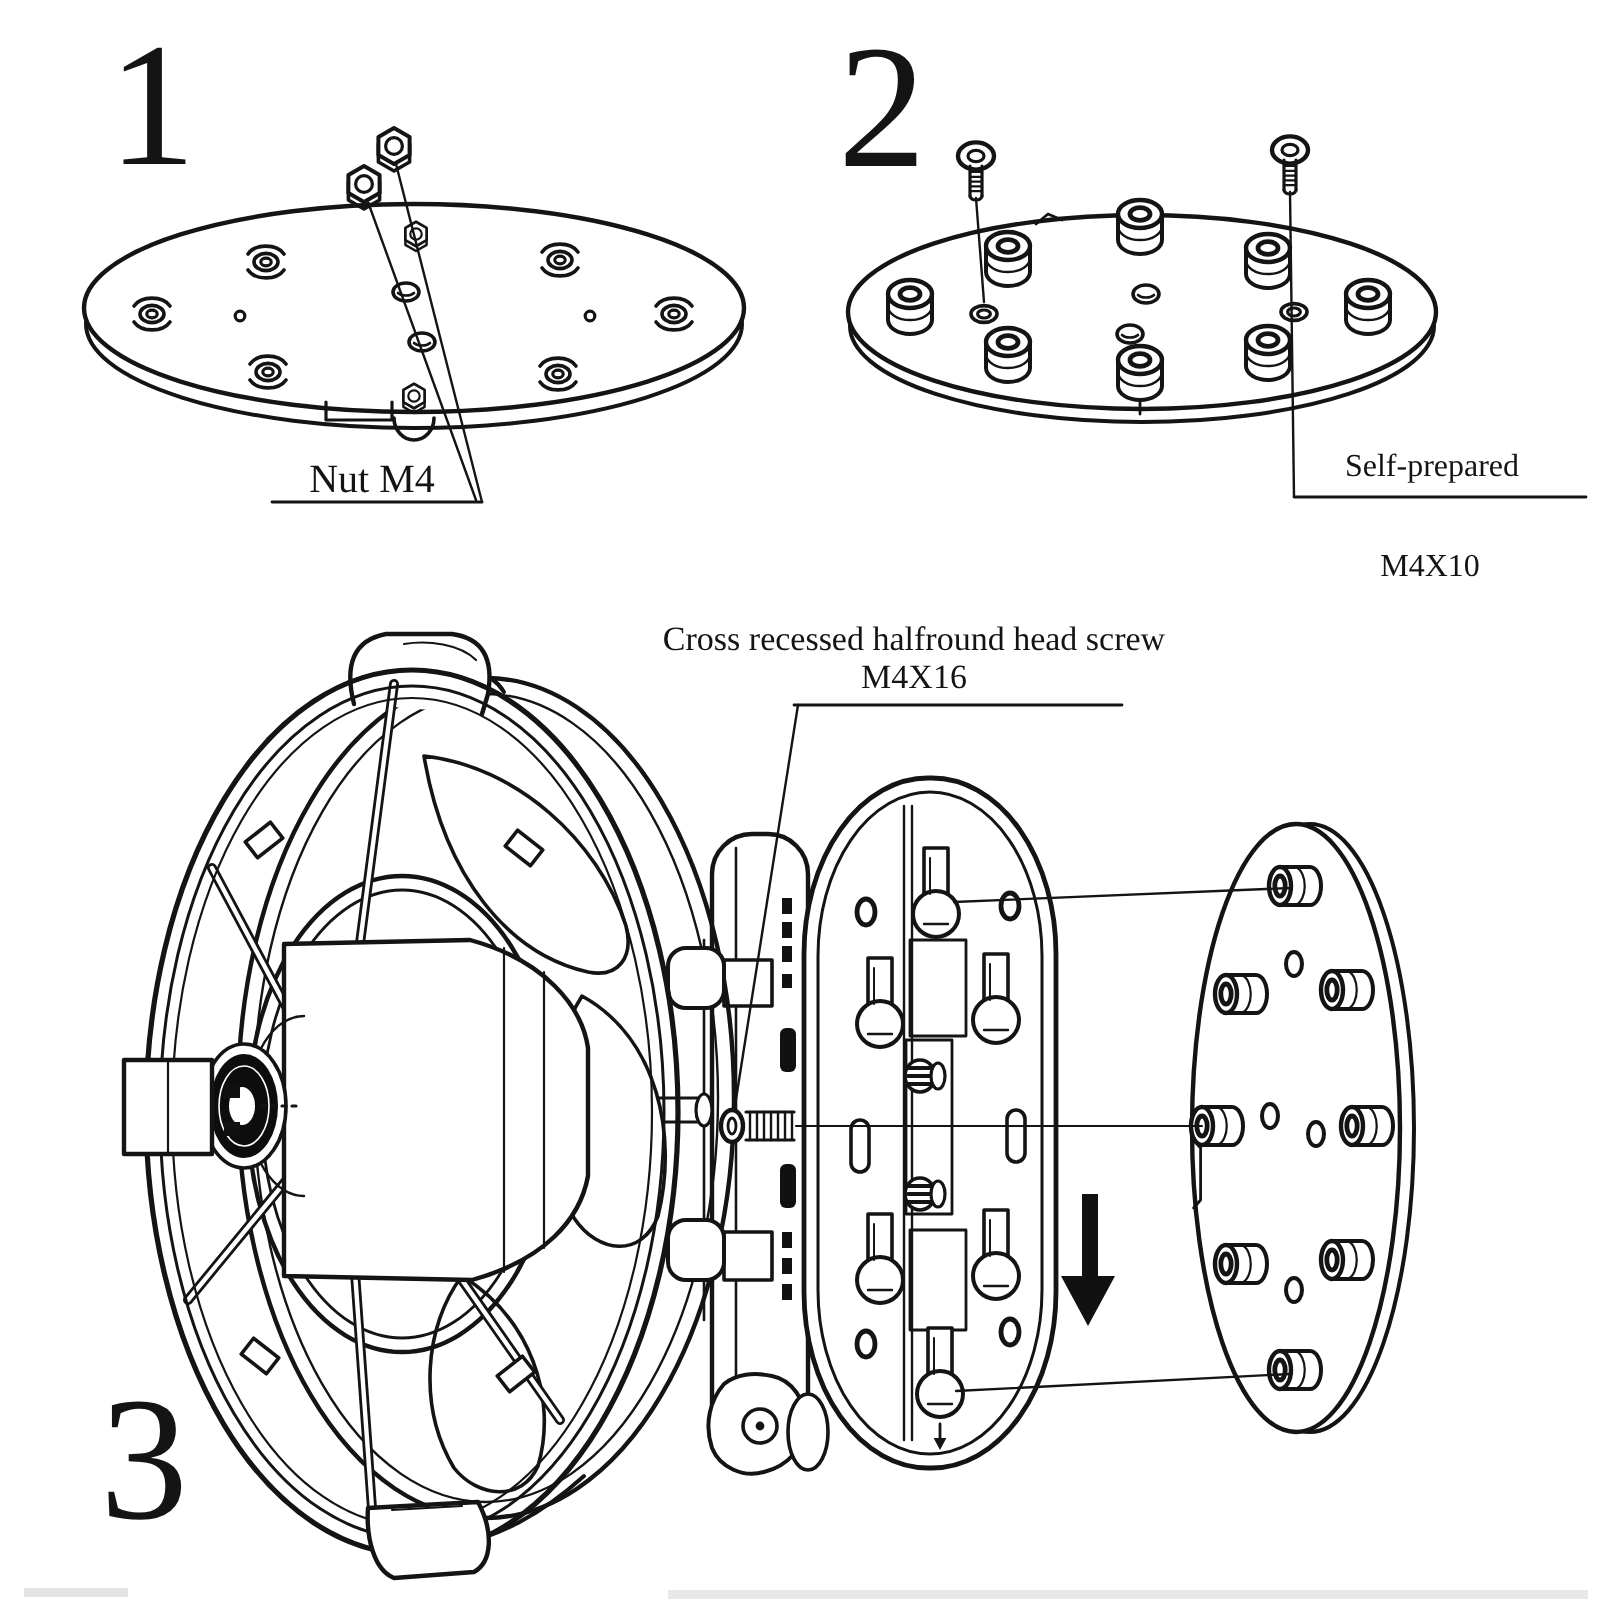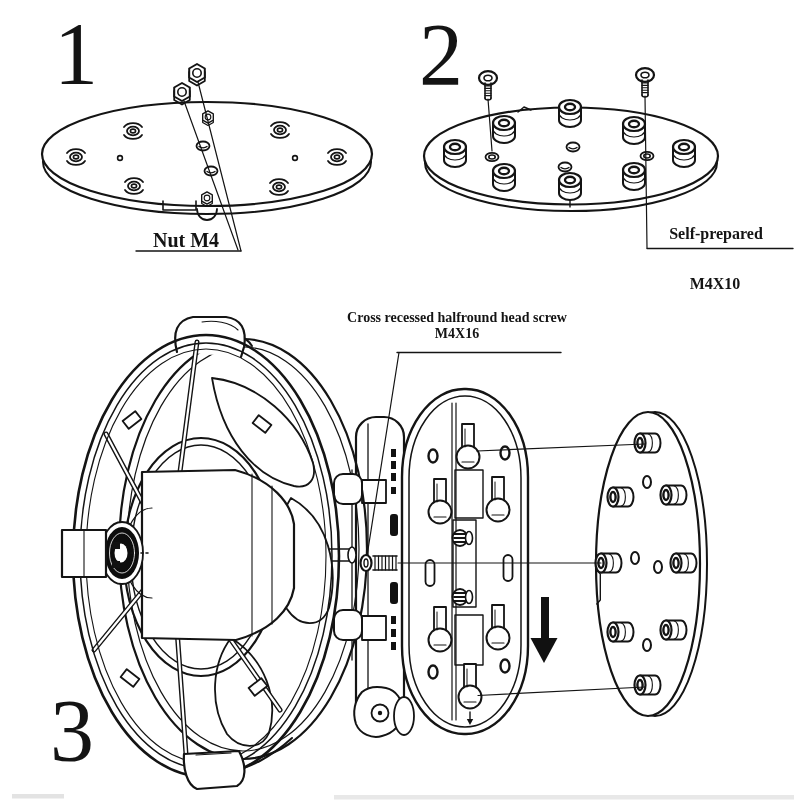--- a/index.html
+++ b/index.html
@@ -1,25 +1,25 @@
 <!DOCTYPE html>
 <html><head>
 <meta charset="utf-8">
 <style>
   html,body{margin:0;padding:0;background:#ffffff;}
   #stage{position:relative;width:800px;height:800px;background:#ffffff;overflow:hidden;
          font-family:"Liberation Serif",serif;}
   #art{position:absolute;left:0;top:0;}
   .num{position:absolute;font-family:"Liberation Serif",serif;font-weight:400;
        font-size:88px;line-height:1;color:#141414;}
-  .label{position:absolute;font-family:"Liberation Serif",serif;font-weight:bold;
+  .label{position:absolute;font-family:"Liberation Serif",serif;font-weight:normal;
          color:#141414;text-align:center;line-height:1.12;}
   .lbl16{font-size:16px;text-align:center;}
   .lbl20{font-size:20px;}
-  .lbl15{font-size:14px;}
+  .lbl15{font-size:17px;}
 </style>
 </head>
 <body>
 
 <div id="stage">
 
 <svg id="art" width="800" height="800" viewBox="0 0 800 800" stroke="#141414" fill="none" stroke-linecap="round" stroke-linejoin="round">
 
   <defs>
     <g id="ft">

